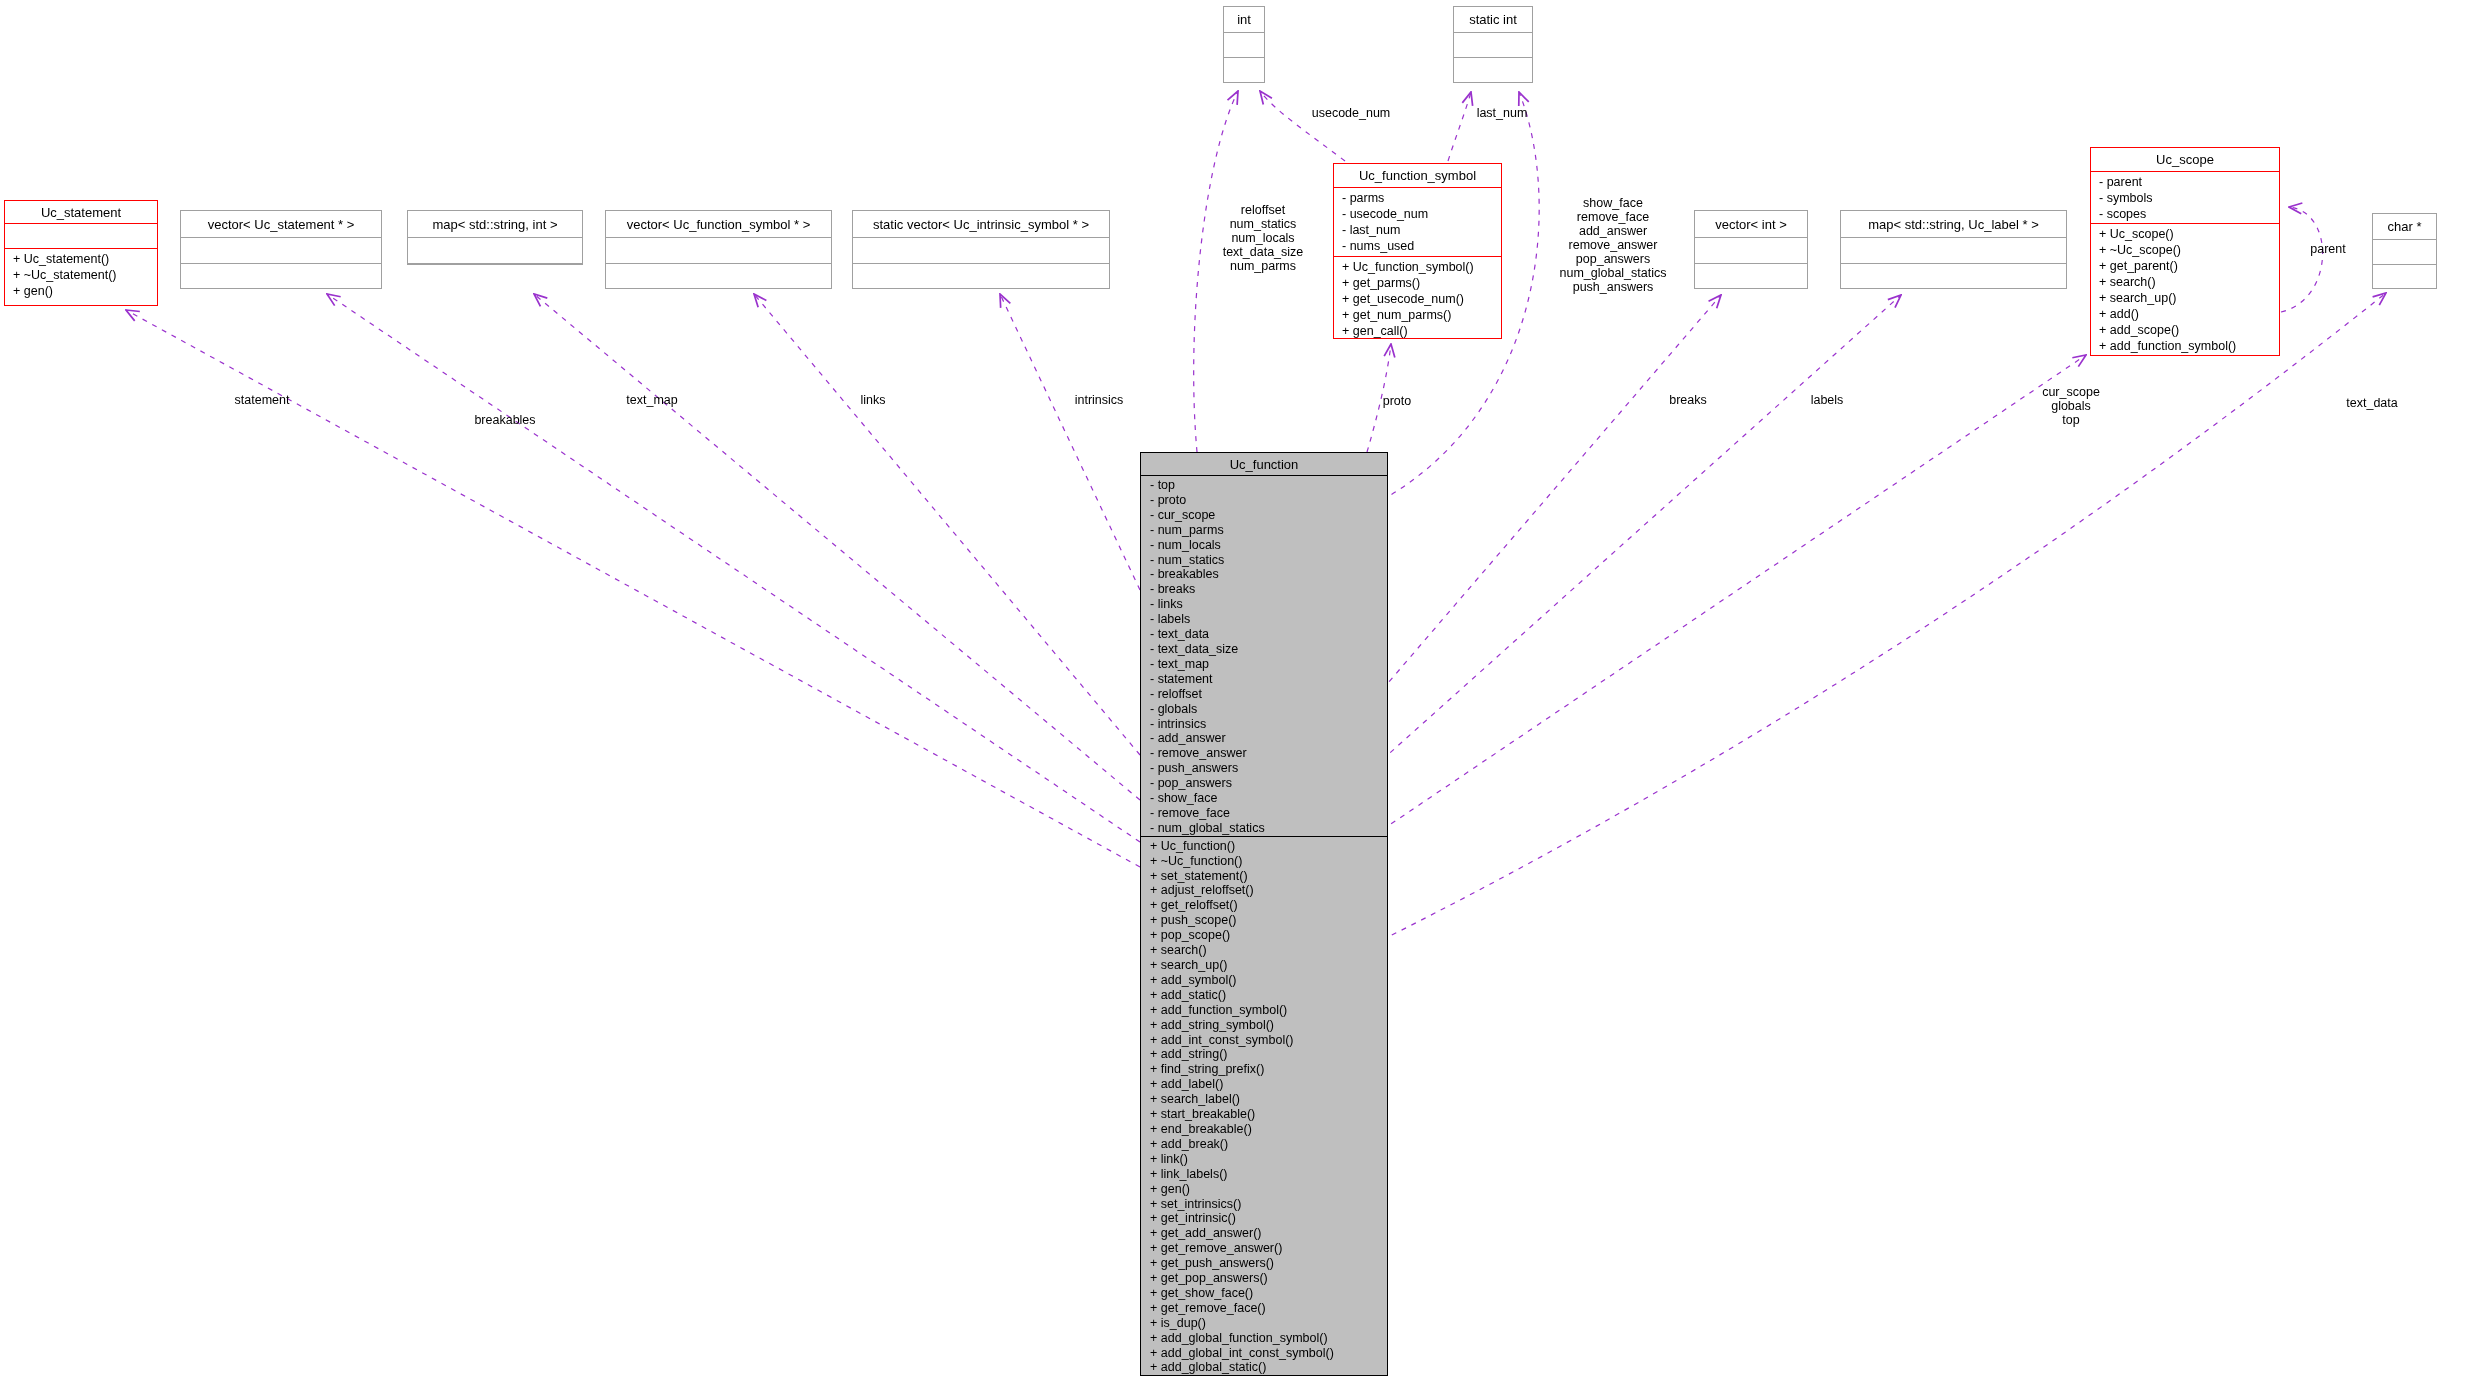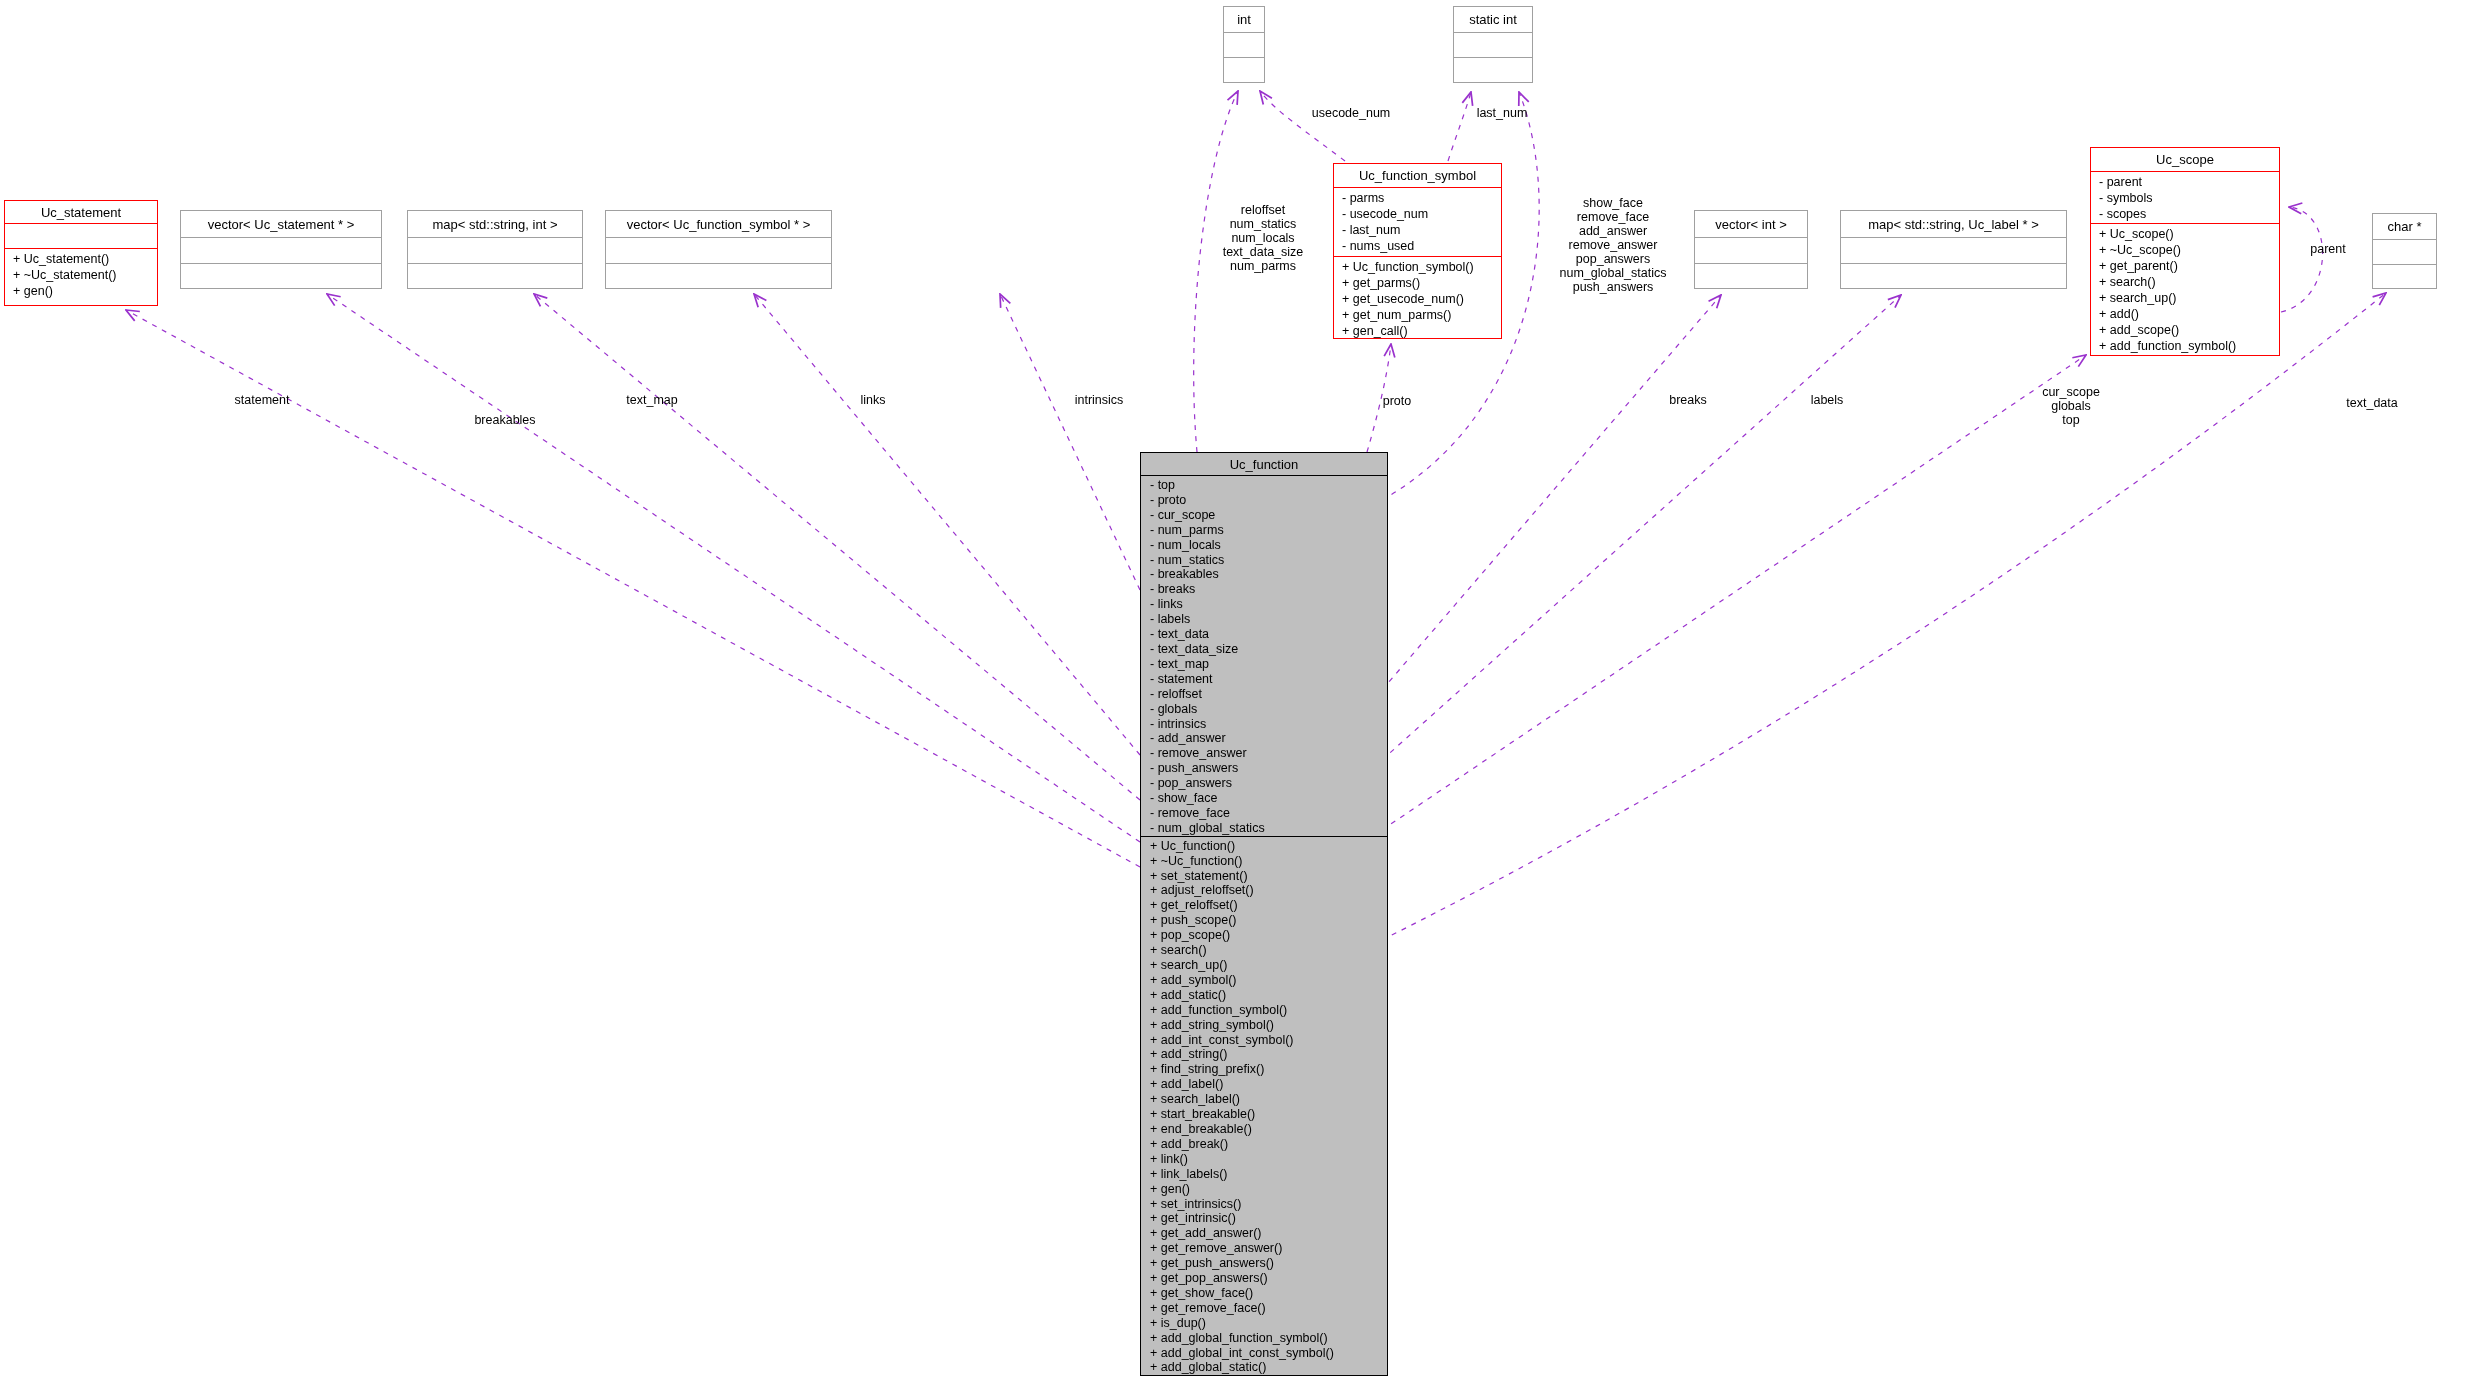--- a/index.html
+++ b/index.html
@@ -66,27 +66,32 @@
         <div>+ Uc_statement()</div>
         <div>+ ~Uc_statement()</div>
         <div>+ gen()</div>
       </div>
     </div>
     <div class="cls gray" style="left: 180px; top: 210px; width: 202px; height: 79px;">
       <div class="ct" style="height: 27px;">vector&lt; Uc_statement * &gt;</div>
       <div class="sec attrs" style="height: 26px;"></div>
       <div class="sec methods"></div>
     </div>
-    <div class="cls gray" style="left: 407px; top: 210px; width: 176px; height: 79px;">
+    <div class="cls gray" style="left: 407px; top: 210px; width: 176px; height: 55px;">
       <div class="ct" style="height: 27px;">map&lt; std::string, int &gt;</div>
       <div class="sec attrs" style="height: 26px;"></div>
       <div class="sec methods"></div>
     </div>
     <div class="cls gray" style="left: 605px; top: 210px; width: 227px; height: 79px;">
       <div class="ct" style="height: 27px;">vector&lt; Uc_function_symbol * &gt;</div>
+      <div class="sec attrs" style="height: 26px;"></div>
+      <div class="sec methods"></div>
+    </div>
+    <div class="cls gray" style="left: 852px; top: 210px; width: 258px; height: 79px;">
+      <div class="ct" style="height: 27px;">static vector&lt; Uc_intrinsic_symbol * &gt;</div>
       <div class="sec attrs" style="height: 26px;"></div>
       <div class="sec methods"></div>
     </div>
     <div class="cls gray" style="left: 1223px; top: 6px; width: 42px; height: 77px;">
       <div class="ct" style="height: 26px;">int</div>
       <div class="sec attrs" style="height: 25px;"></div>
       <div class="sec methods"></div>
     </div>
     <div class="cls gray" style="left: 1453px; top: 6px; width: 80px; height: 77px;">
       <div class="ct" style="height: 26px;">static int</div>

